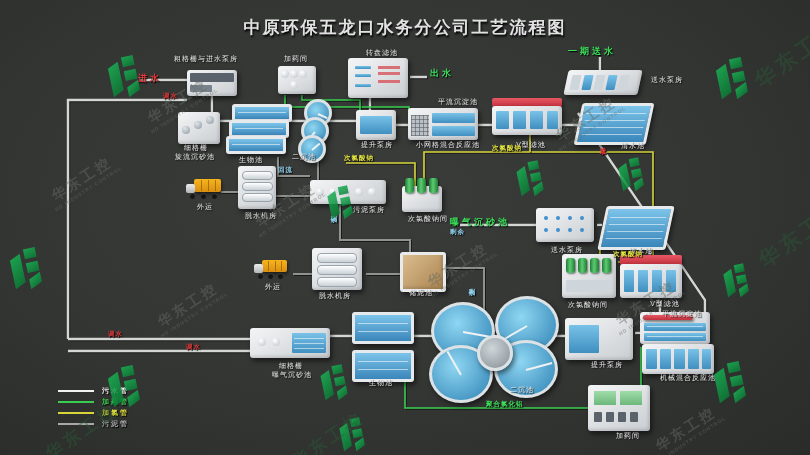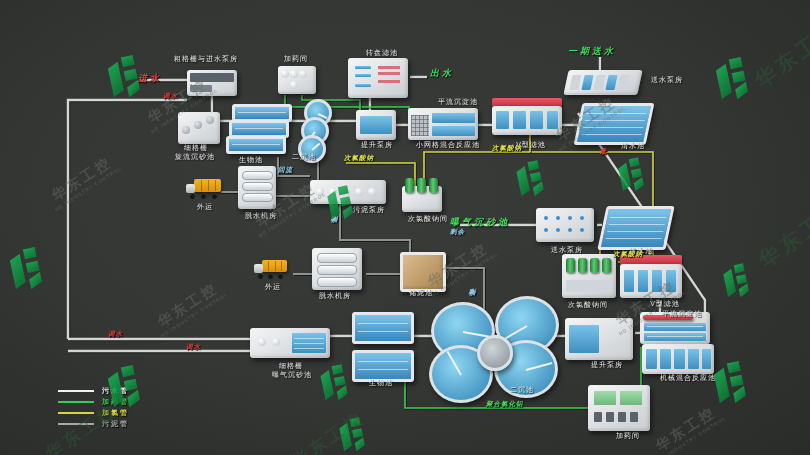--- a/index.html
+++ b/index.html
@@ -26,21 +26,21 @@
   .pill{position:absolute;background:linear-gradient(#ffffff,#c9d1d6);border-radius:4px;border:1px solid #9aa4ac;}
   .gcylv{position:absolute;width:9px;height:15px;border-radius:3px;
      background:linear-gradient(90deg,#1e7d33,#5ecb72 45%,#1e7d33);box-shadow:1px 1px 2px rgba(0,0,0,.5);}
   .wcyl{position:absolute;width:8px;height:8px;border-radius:50%;background:radial-gradient(circle at 35% 30%,#fff,#b9c2c8);}
   .dotp{position:absolute;width:4px;height:4px;border-radius:50%;background:#3f8fd0;}
   .ctank{position:absolute;border-radius:50%;border:3px solid #dde2e5;
      background:radial-gradient(circle at 40% 35%,#8fd6f2,#2e82b4);box-shadow:2px 3px 5px rgba(0,0,0,.5);}
   .arm{position:absolute;left:50%;top:50%;width:46%;height:2px;background:#eef2f4;transform-origin:0 50%;}
   .ul{position:absolute;z-index:3;color:#e9e9e9;font-size:7px;letter-spacing:1px;text-align:center;
       text-shadow:1px 1px 1px #111;white-space:nowrap;}
-  .fl{position:absolute;z-index:3;font-weight:bold;font-size:9px;letter-spacing:3px;text-shadow:1px 1px 1px #000;white-space:nowrap;font-style:italic;}
+  .fl{position:absolute;z-index:3;font-weight:bold;font-size:9px;letter-spacing:3px;text-shadow:1px 1px 1px #000;white-space:nowrap;}
   .fl.sm{font-size:6.5px;letter-spacing:1px;}
   .red{color:#e23b3b;} .grn{color:#3ce05a;} .yel{color:#e2e23e;} .blu{color:#8fd2ee;}
   .vert{writing-mode:vertical-rl;letter-spacing:2px;}
   #legend{position:absolute;left:58px;top:385px;z-index:3;}
   .legend-row{display:flex;align-items:center;height:11px;}
   .legend-row .sample{width:36px;height:2px;margin-right:8px;}
   .legend-row .ltxt{font-size:7px;letter-spacing:2px;font-weight:bold;text-shadow:1px 1px 1px #000;}
   .wm-logo{position:absolute;z-index:4;width:30px;height:42px;opacity:.85;transform:rotate(-12deg);pointer-events:none;}
   .wm-logo i{position:absolute;background:linear-gradient(160deg,#19b254,#0b7c36);}
   .wm-logo .b1{left:0;top:7px;width:11px;height:29px;transform:skewY(-24deg);}
@@ -58,20 +58,21 @@
   .rib{position:absolute;width:1px;top:1px;bottom:1px;background:rgba(120,70,0,.55);}
   .cab{position:absolute;background:linear-gradient(#ececec,#b2b7ba);border-radius:2px;}
   .wheel{position:absolute;width:5px;height:5px;border-radius:50%;background:#161616;border:1px solid #3c3c3c;}
   .redroof{position:absolute;background:linear-gradient(#ea5864,#bf303d);border-radius:2px;box-shadow:1px 2px 3px rgba(0,0,0,.5);}
 </style>
 </head>
 <body>
 
 <div id="stage">
 
+  <div id="title">中原环保五龙口水务分公司工艺流程图</div>
 
   <svg id="pipes" width="810" height="455">
     <g>
       <path class="pw" d="M140 80 H187"></path>
         <path class="pw" d="M212 95 V112"></path>
       <path class="pw" d="M218 121 H356"></path>
         <path class="pw" d="M370 110 V98"></path>
       <path class="pw" d="M410 77 H427"></path>
         <path class="pw" d="M396 125 H578"></path>
       <path class="pw" d="M600 70 V57"></path>

